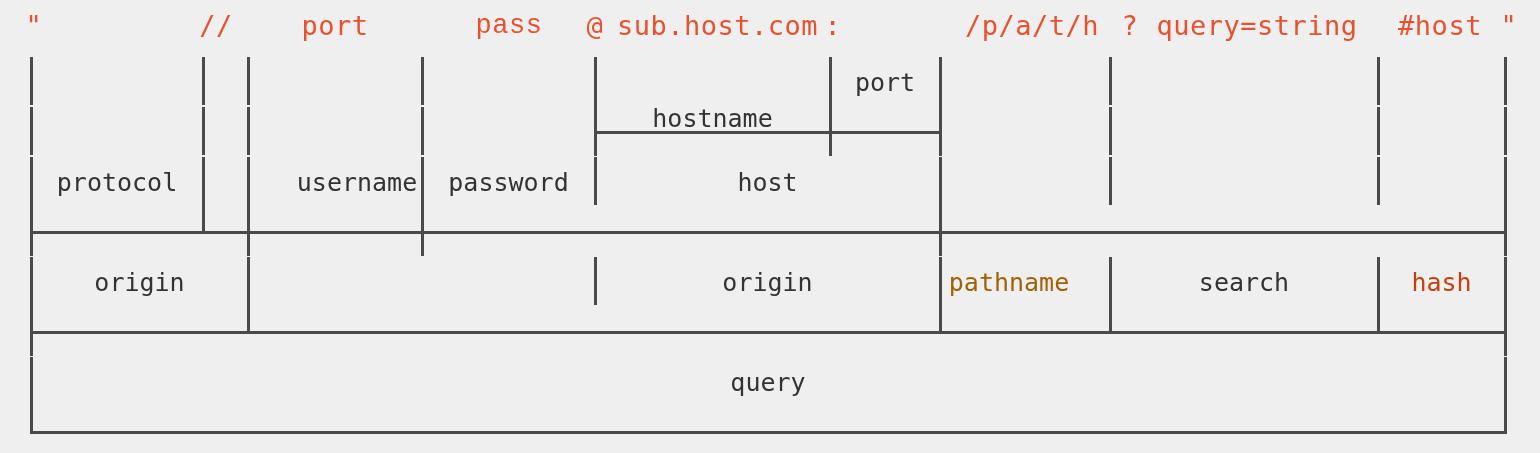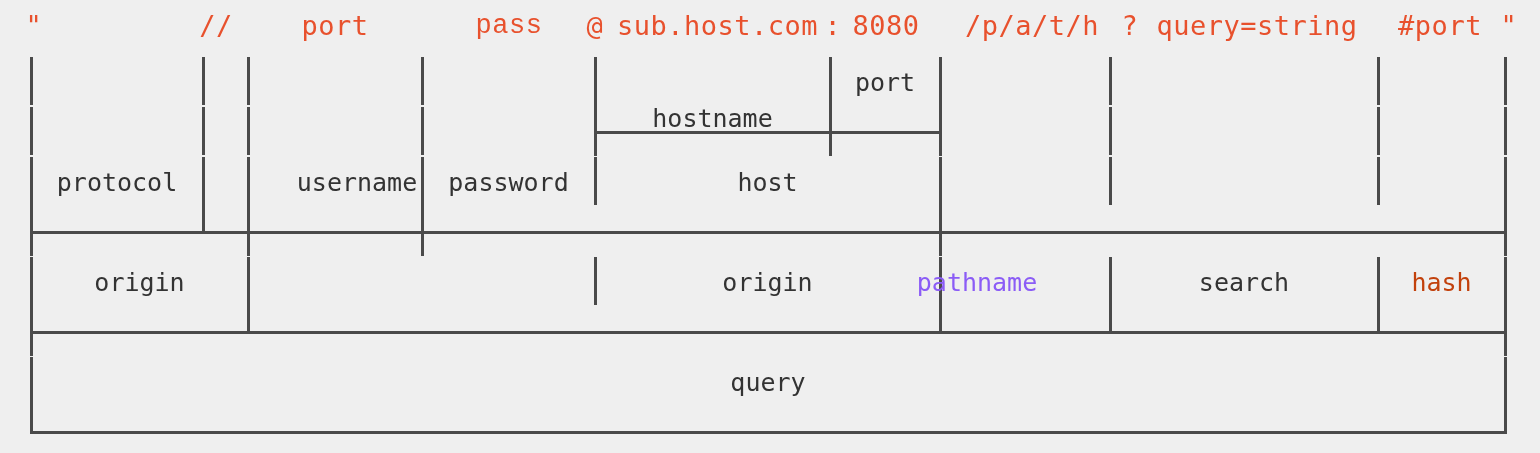--- a/index.html
+++ b/index.html
@@ -73,25 +73,24 @@
 <div id="diagram">
 
   <div class="url-row" id="url-row">
       <span class="url-token" style="left: 22px; width: 24px; color: rgb(232, 81, 45);">"</span>
       <span class="url-token" style="left: 196px; width: 40px; color: rgb(232, 81, 45);">//</span>
       <span class="url-token" style="left: 297px; width: 76px; color: rgb(232, 81, 45);">port</span>
       <span class="url-token" style="left: 470px; width: 78px; color: rgb(232, 81, 45); font-family: Liberation Mono, monospace;">pass</span>
       <span class="url-token" style="left: 582px; width: 26px; color: rgb(232, 81, 45);">@</span>
       <span class="url-token" style="left: 617px; width: 200px; color: rgb(232, 81, 45);">sub.host.com</span>
       <span class="url-token" style="left: 824px; width: 18px; color: rgb(232, 81, 45);">:</span>
-      <span class="url-token" style="left: 849px; width: 74px; color: rgb(232, 81, 45);">8080</span>
       <span class="url-token" style="left: 964px; width: 136px; color: rgb(232, 81, 45);">/p/a/t/h</span>
       <span class="url-token" style="left: 1120px; width: 20px; color: rgb(232, 81, 45);">?</span>
       <span class="url-token" style="left: 1156px; width: 202px; color: rgb(232, 81, 45);">query=string</span>
-      <span class="url-token" style="left: 1394px; width: 92px; color: rgb(232, 81, 45);">#port</span>
+      <span class="url-token" style="left: 1394px; width: 92px; color: rgb(232, 81, 45);">#host</span>
       <span class="url-token" style="left: 1497px; width: 24px; color: rgb(232, 81, 45);">"</span>
     </div>
 
   <div id="pipes-layer">
       <div class="pipe" style="left: 594px; top: 57px; height: 48px; background: rgb(74, 74, 74);"></div>
       <div class="pipe" style="left: 829px; top: 57px; height: 48px; background: rgb(74, 74, 74);"></div>
       <div class="pipe" style="left: 939px; top: 57px; height: 48px; background: rgb(74, 74, 74);"></div>
       <div class="pipe" style="left: 1109px; top: 57px; height: 48px; background: rgb(74, 74, 74);"></div>
       <div class="pipe" style="left: 1377px; top: 57px; height: 48px; background: rgb(74, 74, 74);"></div>
       <div class="pipe" style="left: 1504px; top: 57px; height: 48px; background: rgb(74, 74, 74);"></div>
@@ -128,21 +127,21 @@
 
   <div id="labels-layer">
       <div class="label" style="left: 595px; width: 235px; top: 70px; color: rgb(51, 51, 51); margin-top: 36px;">hostname</div>
       <div class="label" style="left: 830px; width: 110px; top: 70px; color: rgb(51, 51, 51);">port</div>
       <div class="label" style="left: 31px; width: 172px; top: 170px; color: rgb(51, 51, 51);">protocol</div>
       <div class="label" style="left: 248px; width: 174px; top: 170px; color: rgb(51, 51, 51); padding-left: 22px;">username</div>
       <div class="label" style="left: 422px; width: 173px; top: 170px; color: rgb(51, 51, 51);">password</div>
       <div class="label" style="left: 595px; width: 345px; top: 170px; color: rgb(51, 51, 51);">host</div>
       <div class="label" style="left: 31px; width: 217px; top: 270px; color: rgb(51, 51, 51);">origin</div>
       <div class="label" style="left: 595px; width: 345px; top: 270px; color: rgb(51, 51, 51);">origin</div>
-      <div class="label" style="left: 892px; width: 170px; top: 270px; color: #8b5cf6;">pathname</div>
+      <div class="label" style="left: 924px; width: 170px; top: 270px; color: #a16207;">pathname</div>
       <div class="label" style="left: 1110px; width: 268px; top: 270px; color: rgb(51, 51, 51);">search</div>
       <div class="label" style="left: 1378px; width: 127px; top: 270px; color: #c2410c;">hash</div>
       <div class="label" style="left: 31px; width: 1474px; top: 370px; color: rgb(51, 51, 51);">query</div>
     </div>
 
   <div id="brackets-layer">
       <div class="rule" style="left: 595px; width: 345px; top: 131px; background: rgb(74, 74, 74);"></div>
       <div class="tick" style="left: 594px; top: 105px; height: 51px; background: rgb(74, 74, 74);"></div>
       <div class="tick" style="left: 939px; top: 105px; height: 51px; background: rgb(74, 74, 74);"></div>
       <div class="tick" style="left: 829px; top: 105px; height: 51px; background: rgb(74, 74, 74);"></div>

